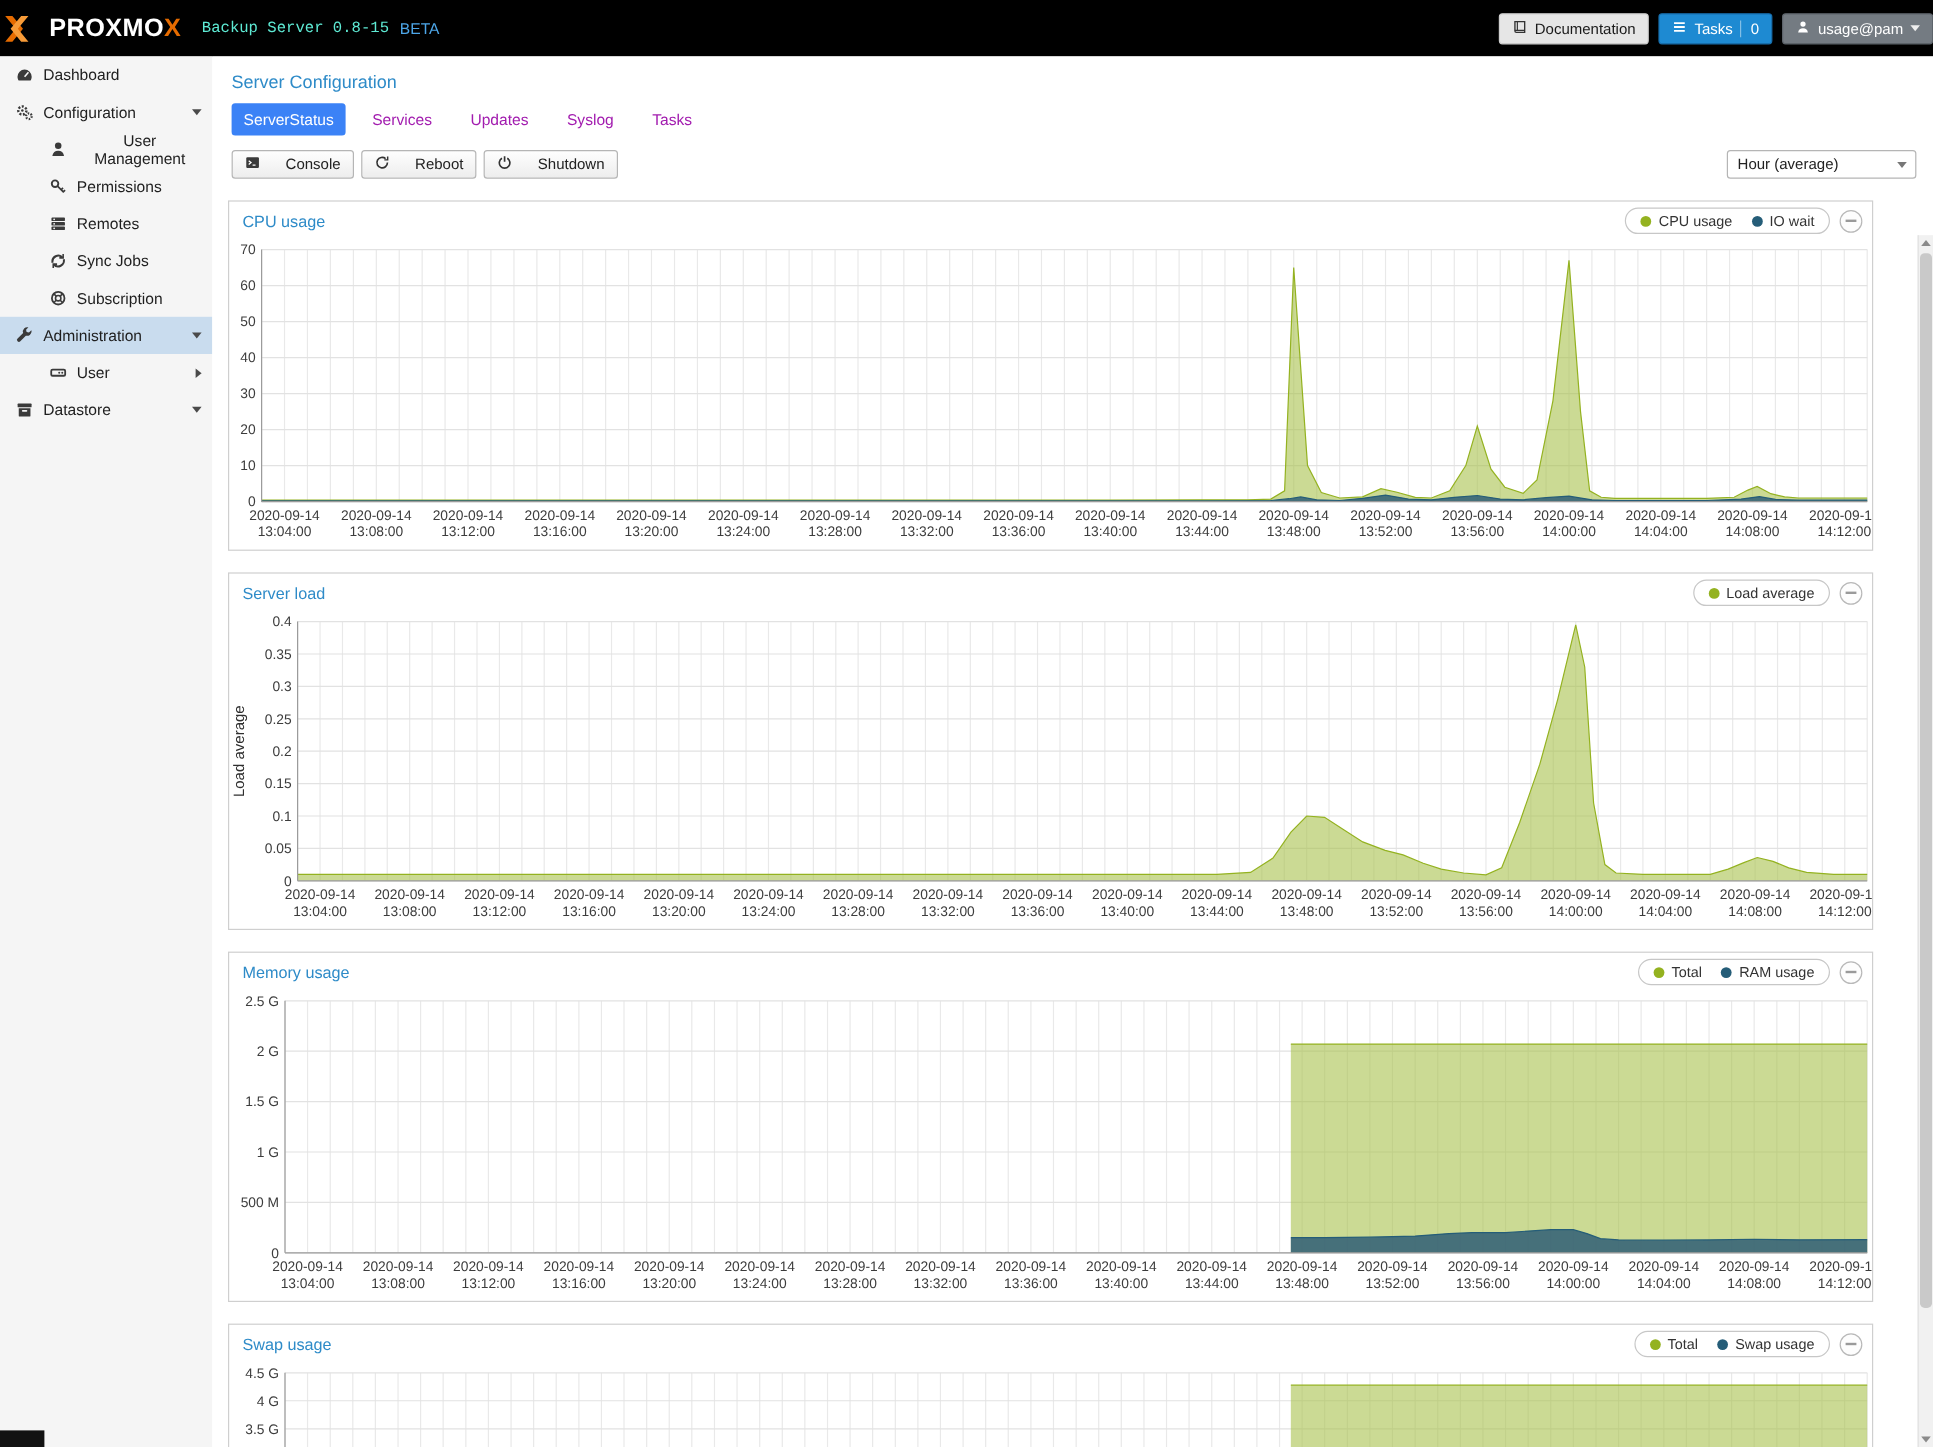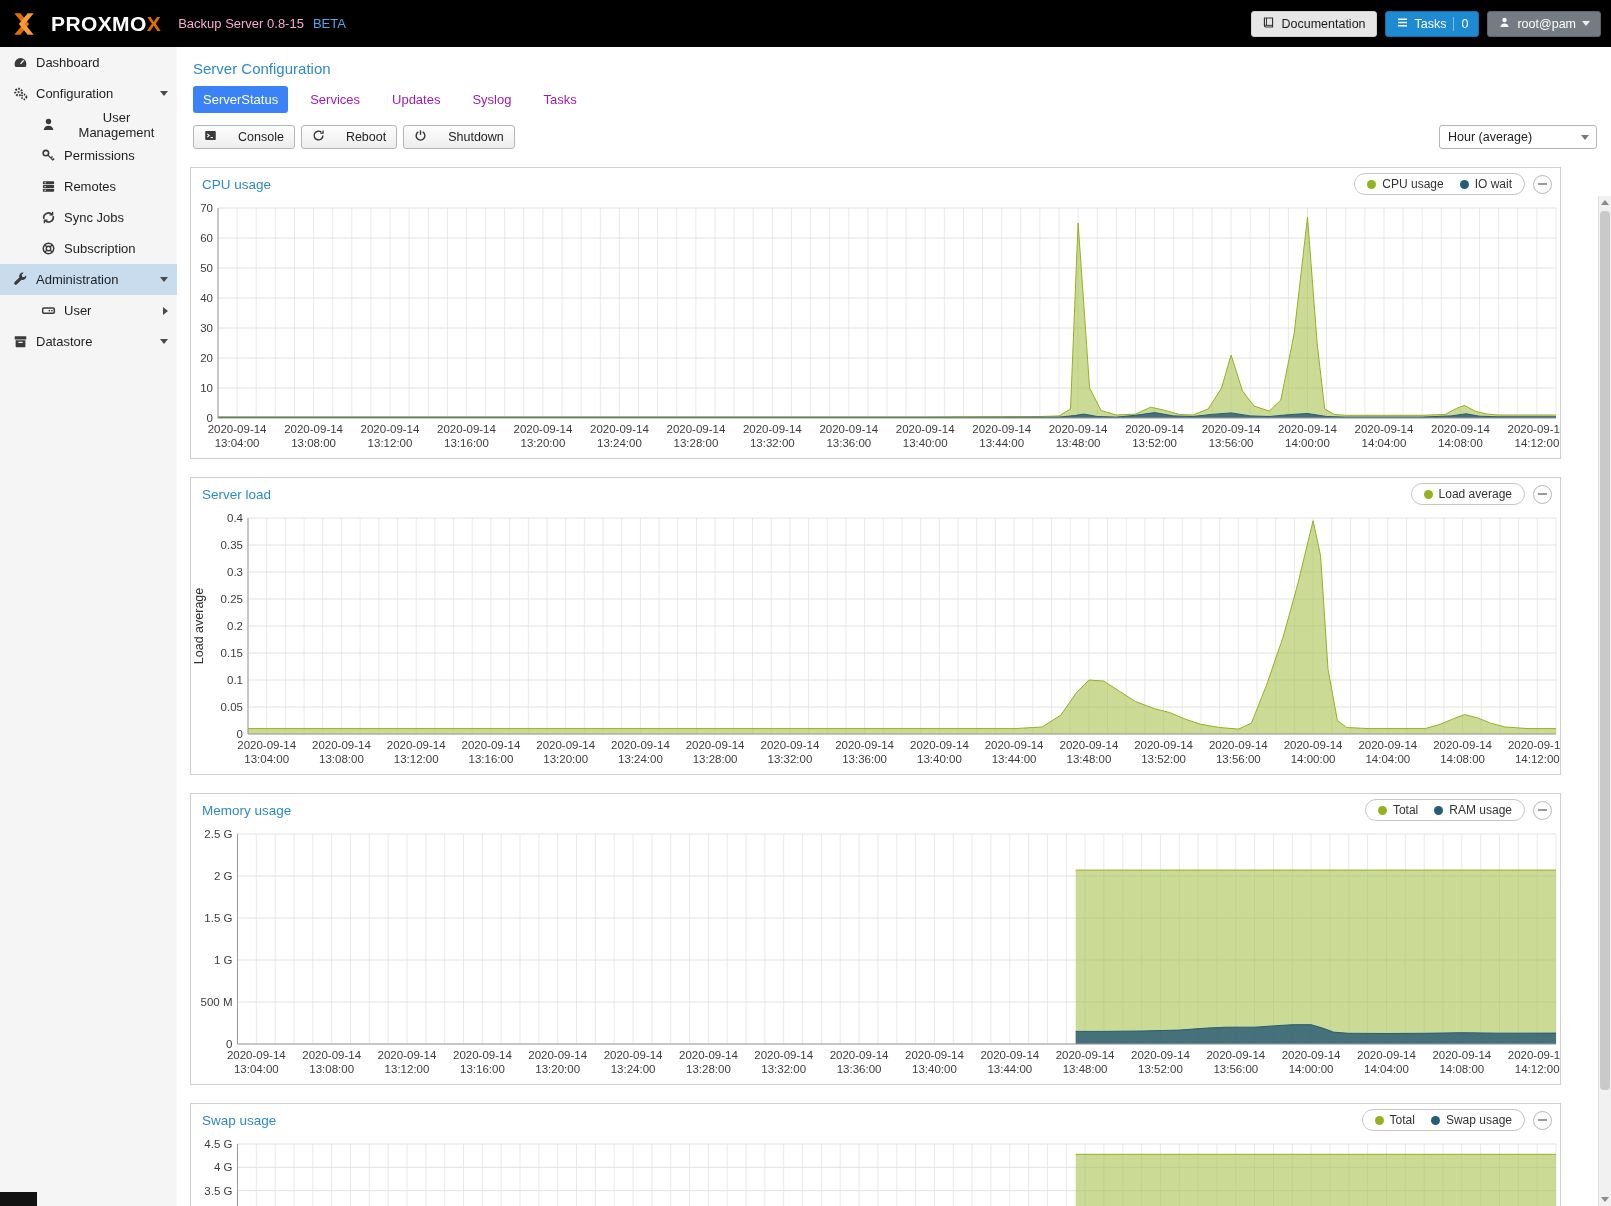--- a/index.html
+++ b/index.html
@@ -5,25 +5,25 @@
   * { box-sizing: border-box; }
   html,body { margin:0; padding:0; }
   body {
     width:1611px; height:1206px; overflow:hidden; position:relative;
     font-family:"Liberation Sans","DejaVu Sans",sans-serif;
     background:#fff; color:#222;
   }
   svg { font-family:inherit; }
 
   
-  .topbar { height:47px; background:#000; display:flex; align-items:center; padding:0 10px; gap:9px; }
+  .topbar { height:47px; background:#000; display:flex; align-items:center; padding:0 0; gap:9px; }
   .logo { display:flex; align-items:center; }
   .brand-text { font-size:21px; font-weight:bold; color:#fff; letter-spacing:.4px; margin-left:4px; }
   .brand-x { color:#e56b00; }
-  .product { color:#f9a8d4; font-size:13px; margin-left:8px; }
+  .product { color:#5eead4; font-size:13px; margin-left:8px;font-family:Liberation Mono, monospace; }
   .beta { color:#4da6e8; font-size:13px; cursor:pointer; }
   .top-actions { margin-left:auto; display:flex; align-items:flex-start; gap:8px; }
   .tb-btn { height:26px; display:inline-flex; align-items:center; gap:6px; padding:0 10px;
             font-size:12.5px; border-radius:3px; border:1px solid transparent; cursor:pointer;
             font-family:inherit; }
   .tb-light { background:#e6e6e6; color:#1a1a1a; border-color:#cfcfcf; }
   .tb-blue  { background:#1e8ad2; color:#fff; border-color:#176fae; }
   .tb-gray  { background:#747b82; color:#fff; border-color:#5d646b; }
   .tb-badge { padding-left:8px; border-left:1px solid rgba(255,255,255,.45); }
   .caret-w { width:0;height:0;border-left:4px solid transparent;border-right:4px solid transparent;border-top:5px solid #eee; }
@@ -117,21 +117,21 @@
       <span>Tasks</span>
       <span class="tb-badge">0</span>
     </button>
     <button class="tb-btn tb-gray">
       <span>
         <svg viewBox="0 0 16 16" width="13" height="13" fill="#fff">
           <circle cx="8" cy="5" r="2.7"></circle>
             <path d="M3 13.6c.4-2.9 2.3-4.3 5-4.3s4.6 1.4 5 4.3z"></path>
         </svg>
       </span>
-      <span>root@pam</span>
+      <span>usage@pam</span>
       <span class="caret-w"></span>
     </button>
   </div>
 </header>
 
 <div class="body-row">
 
   <nav class="sidebar" id="sidebar">
       <div class="side-item lvl0">
         <span class="side-icon">

